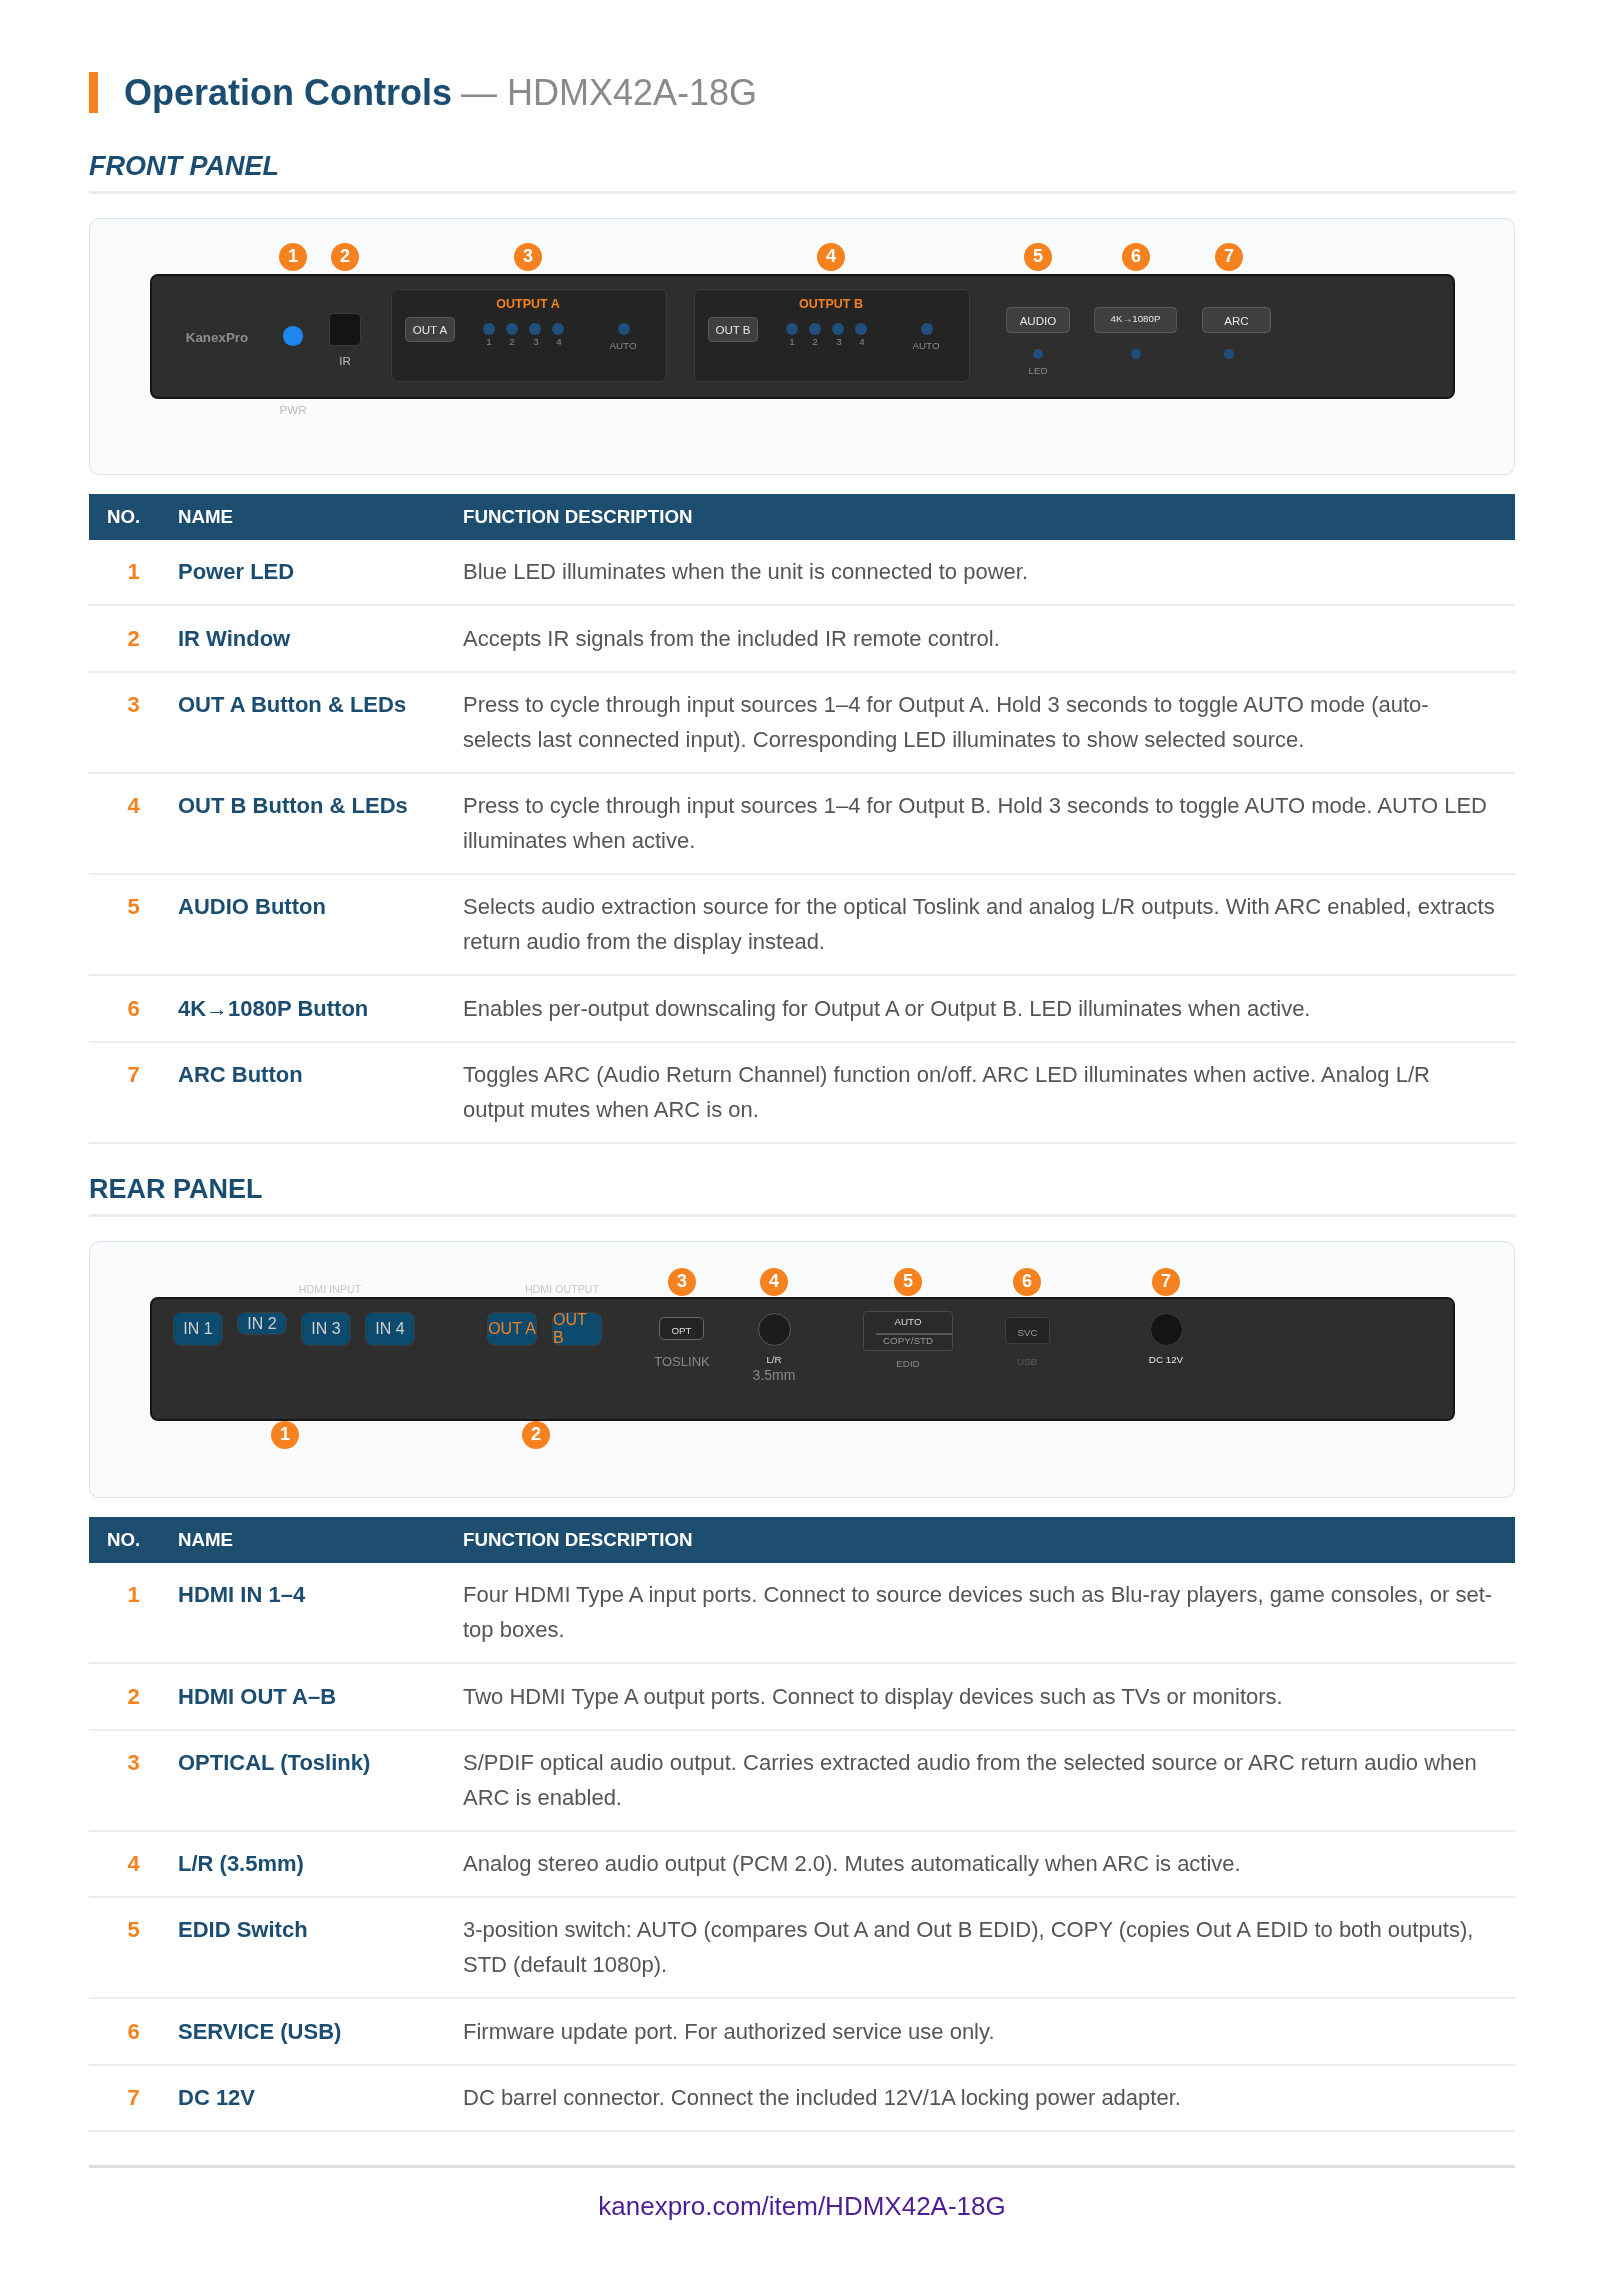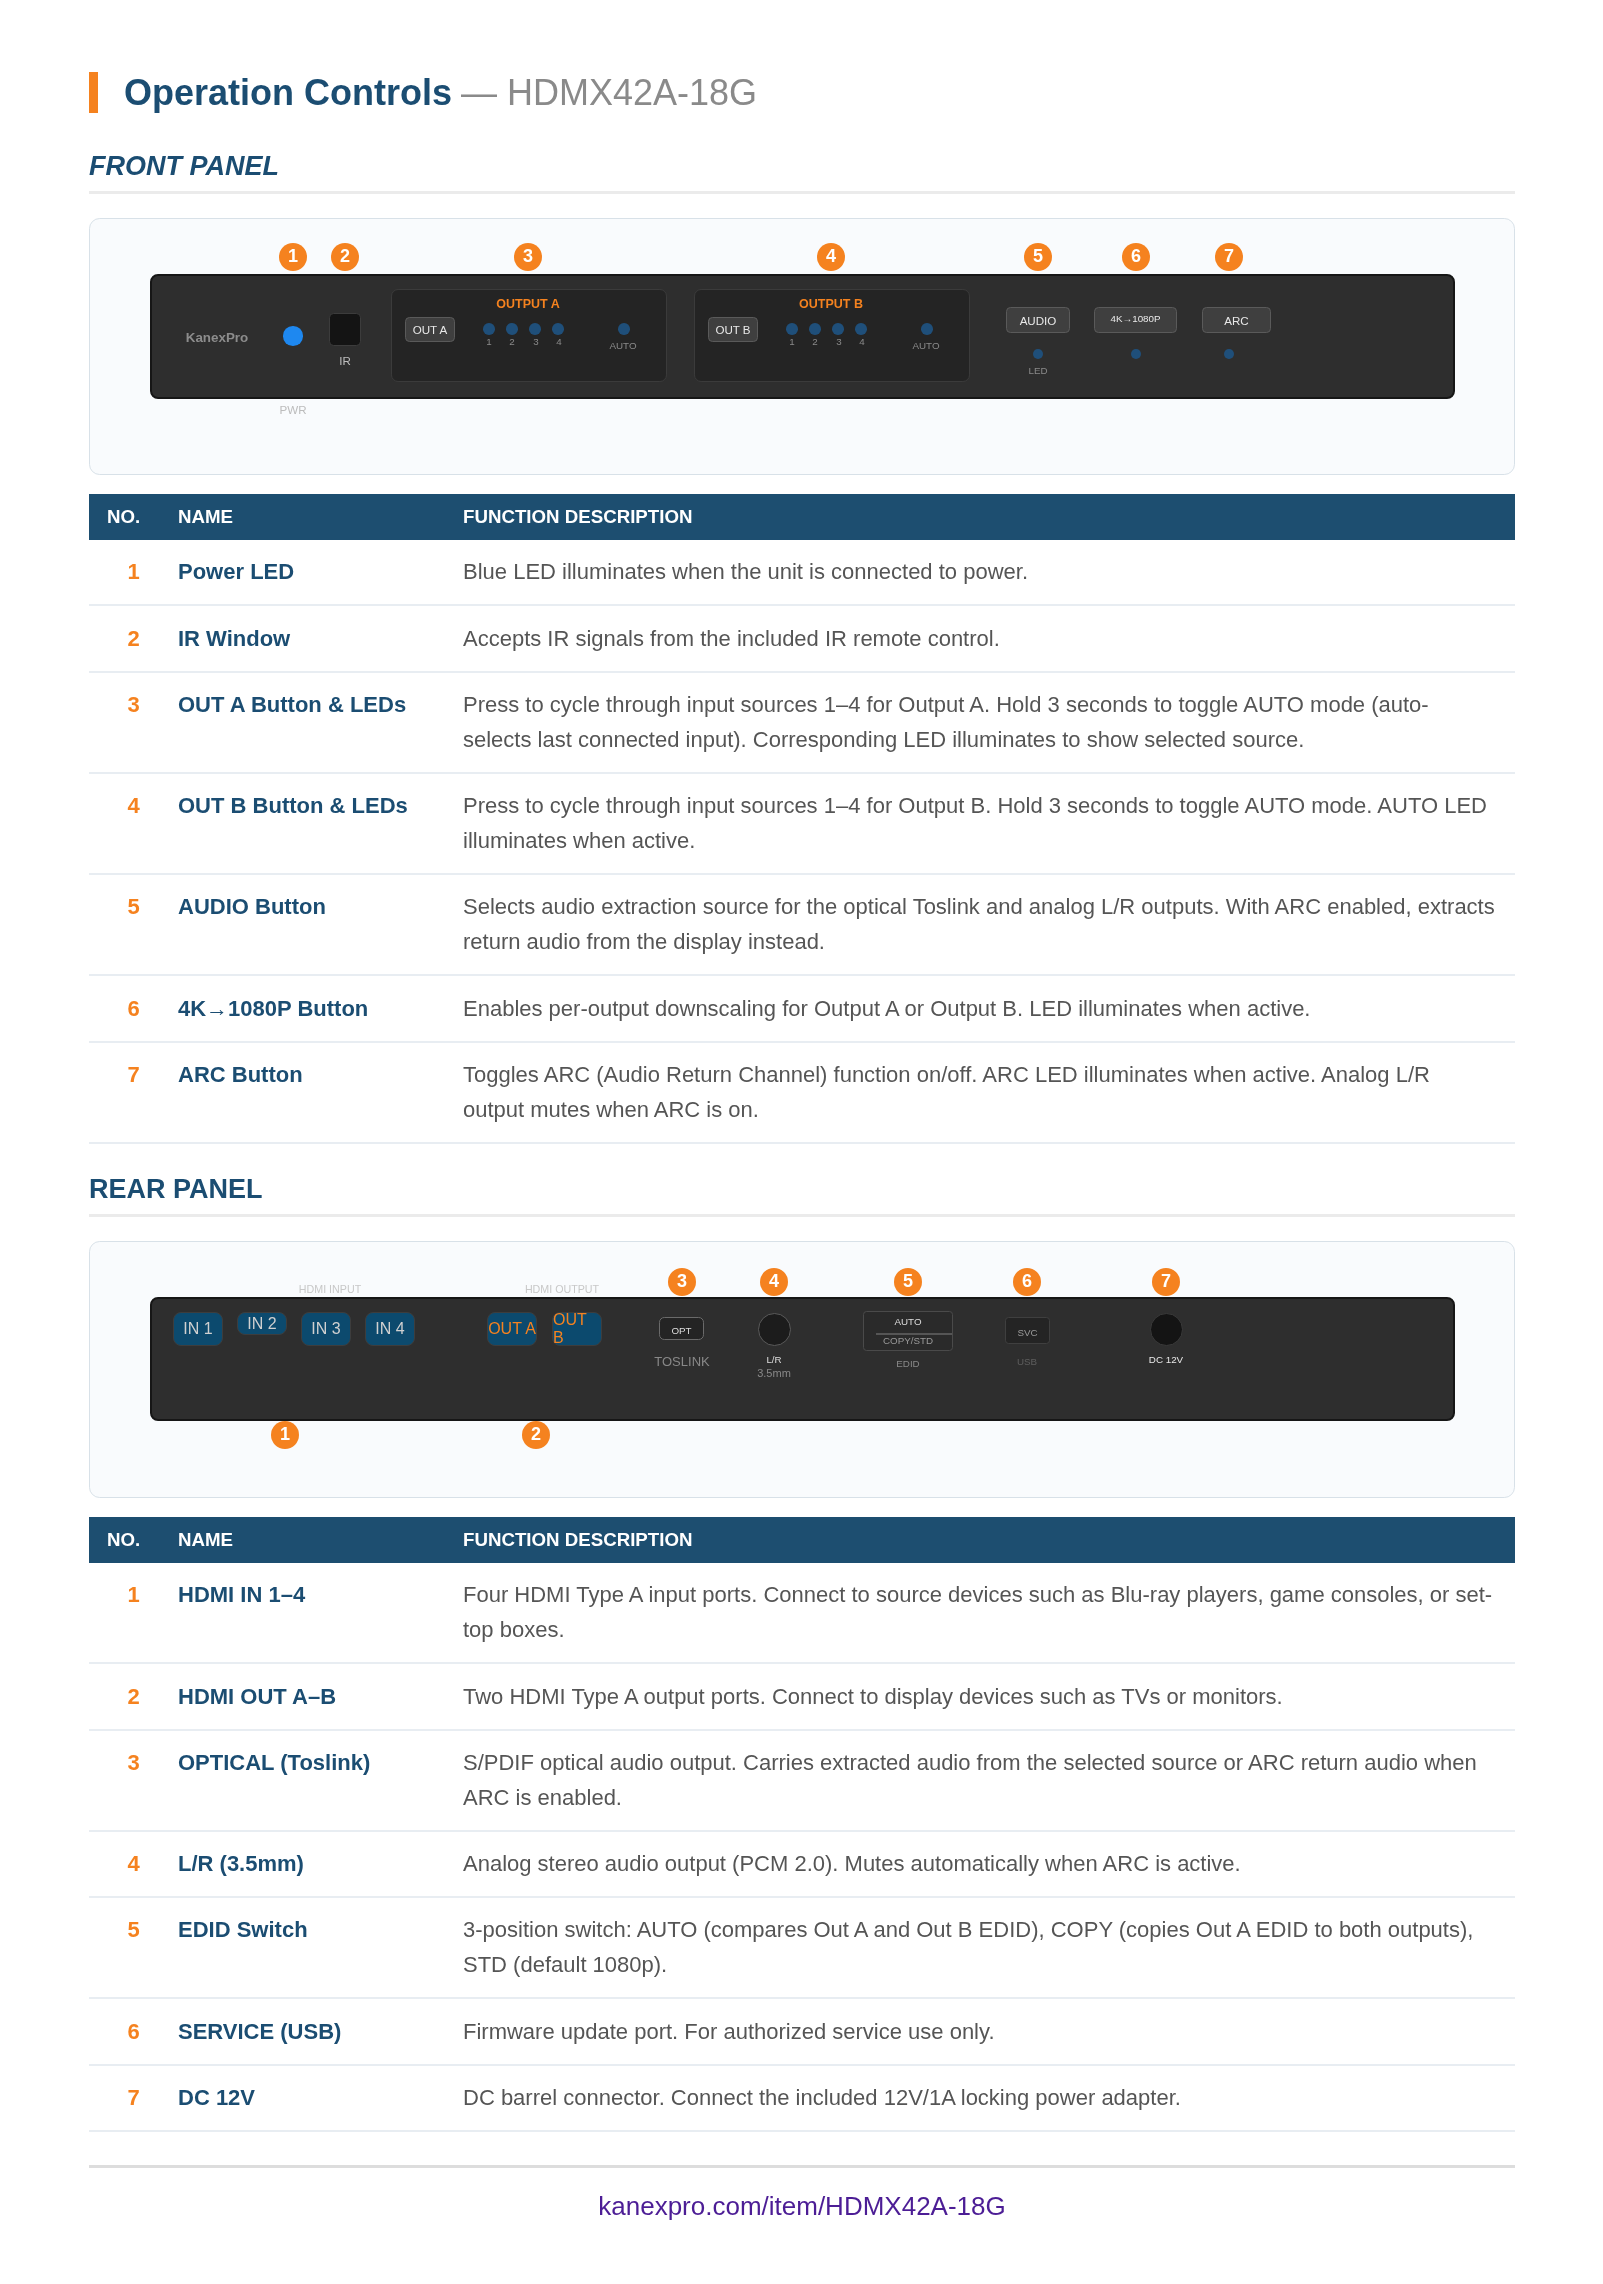--- a/index.html
+++ b/index.html
@@ -180,21 +180,21 @@
   <div class="port" style="left:275px; top:70px; width:50px; height:34px;">IN 4</div>
 
   <div class="port out" style="left:397px; top:70px; width:50px; height:34px;">OUT A</div>
   <div class="port out" style="left:462px; top:70px; width:50px; height:34px;">OUT B</div>
 
   <div class="port" style="left:569px; top:75px; width:45px; height:23px; background:#242424; border:1.8px solid #6a6a6a; border-radius:5.3px; font-size:9.8px; color:#ddd; padding-top:3.6px;">OPT</div>
   <div class="lbl" style="left:592px; top:112px; font-size:13px; color:#888;">TOSLINK</div>
 
   <div style="position:absolute; left:668px; top:71px; width:33px; height:33px; border-radius:50%; background:#1c1c1c; border:1.8px solid #5a5a5a;"></div>
   <div class="lbl" style="left:684px; top:112px; font-size:9.8px; color:#ddd;">L/R</div>
-  <div class="lbl" style="left:684px; top:125px; font-size:11px; color:#888;">3.5mm</div>
+  <div class="lbl" style="left:684px; top:125px; font-size:14px; color:#888;">3.5mm</div>
 
   <div style="position:absolute; left:773px; top:69px; width:90px; height:40px; border:1.8px solid #4a4a4a; border-radius:3.6px; background:#2a2a2a;">
     <div style="position:absolute; left:0; right:0; top:3.6px; text-align:center; font-size:9.8px; color:#ddd;">AUTO</div>
     <div style="position:absolute; left:11.6px; right:0; top:21.4px; height:1.8px; background:#555;"></div>
     <div style="position:absolute; left:0; right:0; top:23px; text-align:center; font-size:9.8px; color:#999;">COPY/STD</div>
   </div>
   <div class="lbl" style="left:818px; top:116px; font-size:9.8px; color:#888;">EDID</div>
 
   <div class="port" style="left:915px; top:75px; width:45px; height:27px; background:#242424; border:1.8px solid #3f3f3f; border-radius:3.6px; font-size:9.8px; color:#999; padding-top:3.6px;">SVC</div>
   <div class="lbl" style="left:937px; top:114px; font-size:9.8px; color:#5e5e5e;">USB</div>

